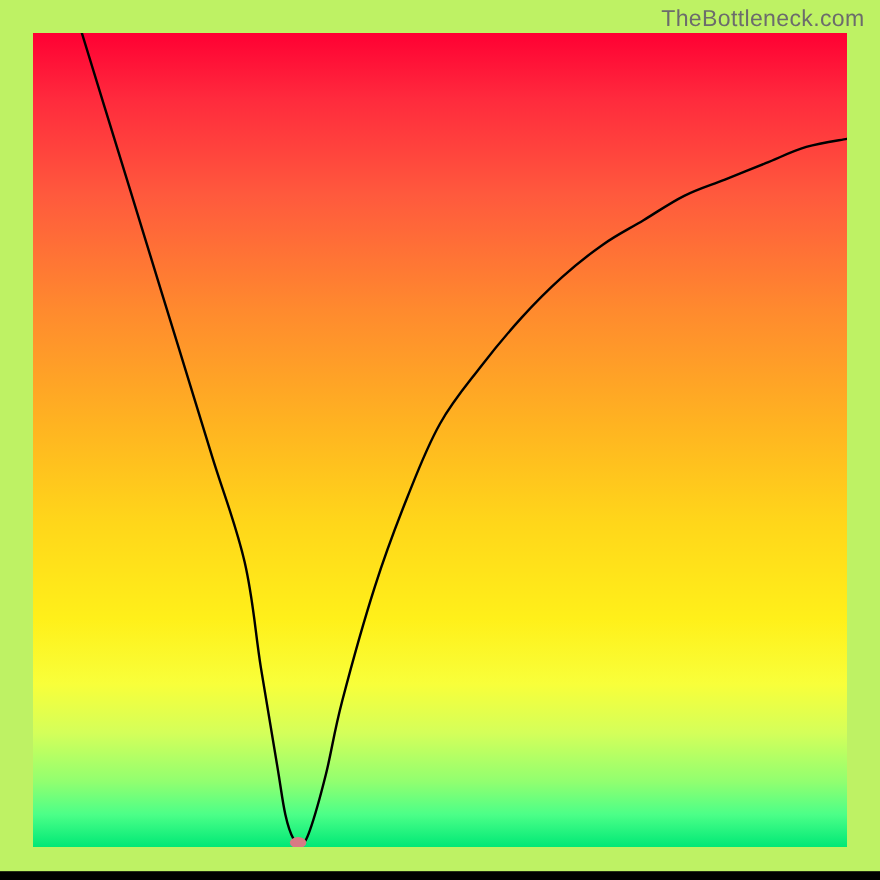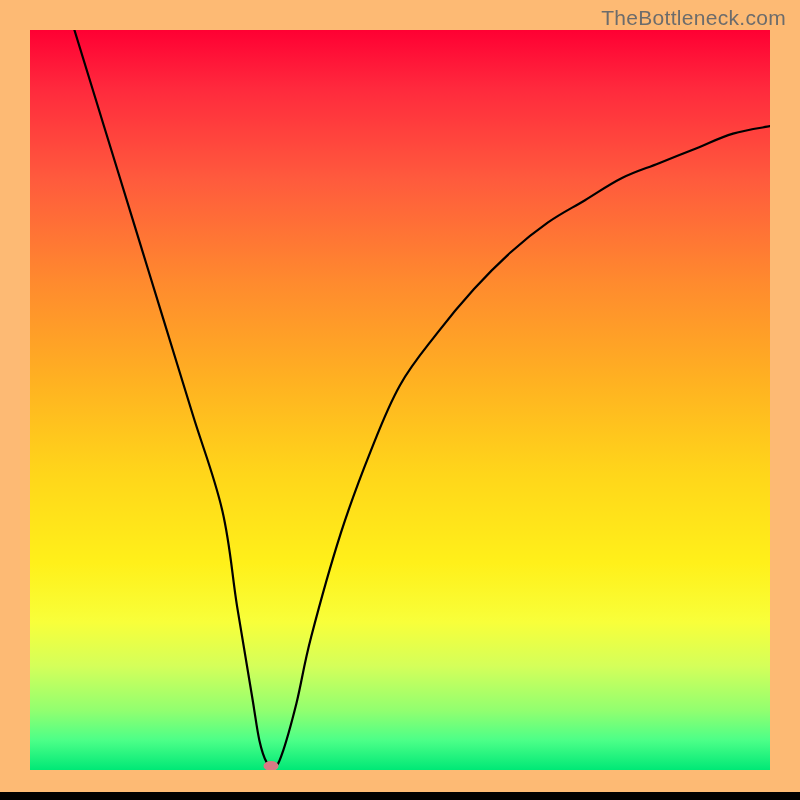--- a/index.html
+++ b/index.html
@@ -8,21 +8,21 @@
     width: 800px;
     height: 800px;
     overflow: hidden;
     background: #000;
     font-family: Arial, Helvetica, sans-serif;
   }
   .frame {
     position: relative;
     width: 800px;
     height: 792px;
-    background: #fdba74;
+    background: #bef264;
   }
   .plot {
     position: absolute;
     left: 30px;
     top: 30px;
     width: 740px;
     height: 740px;
     overflow: hidden;
   }
   .gradient {

